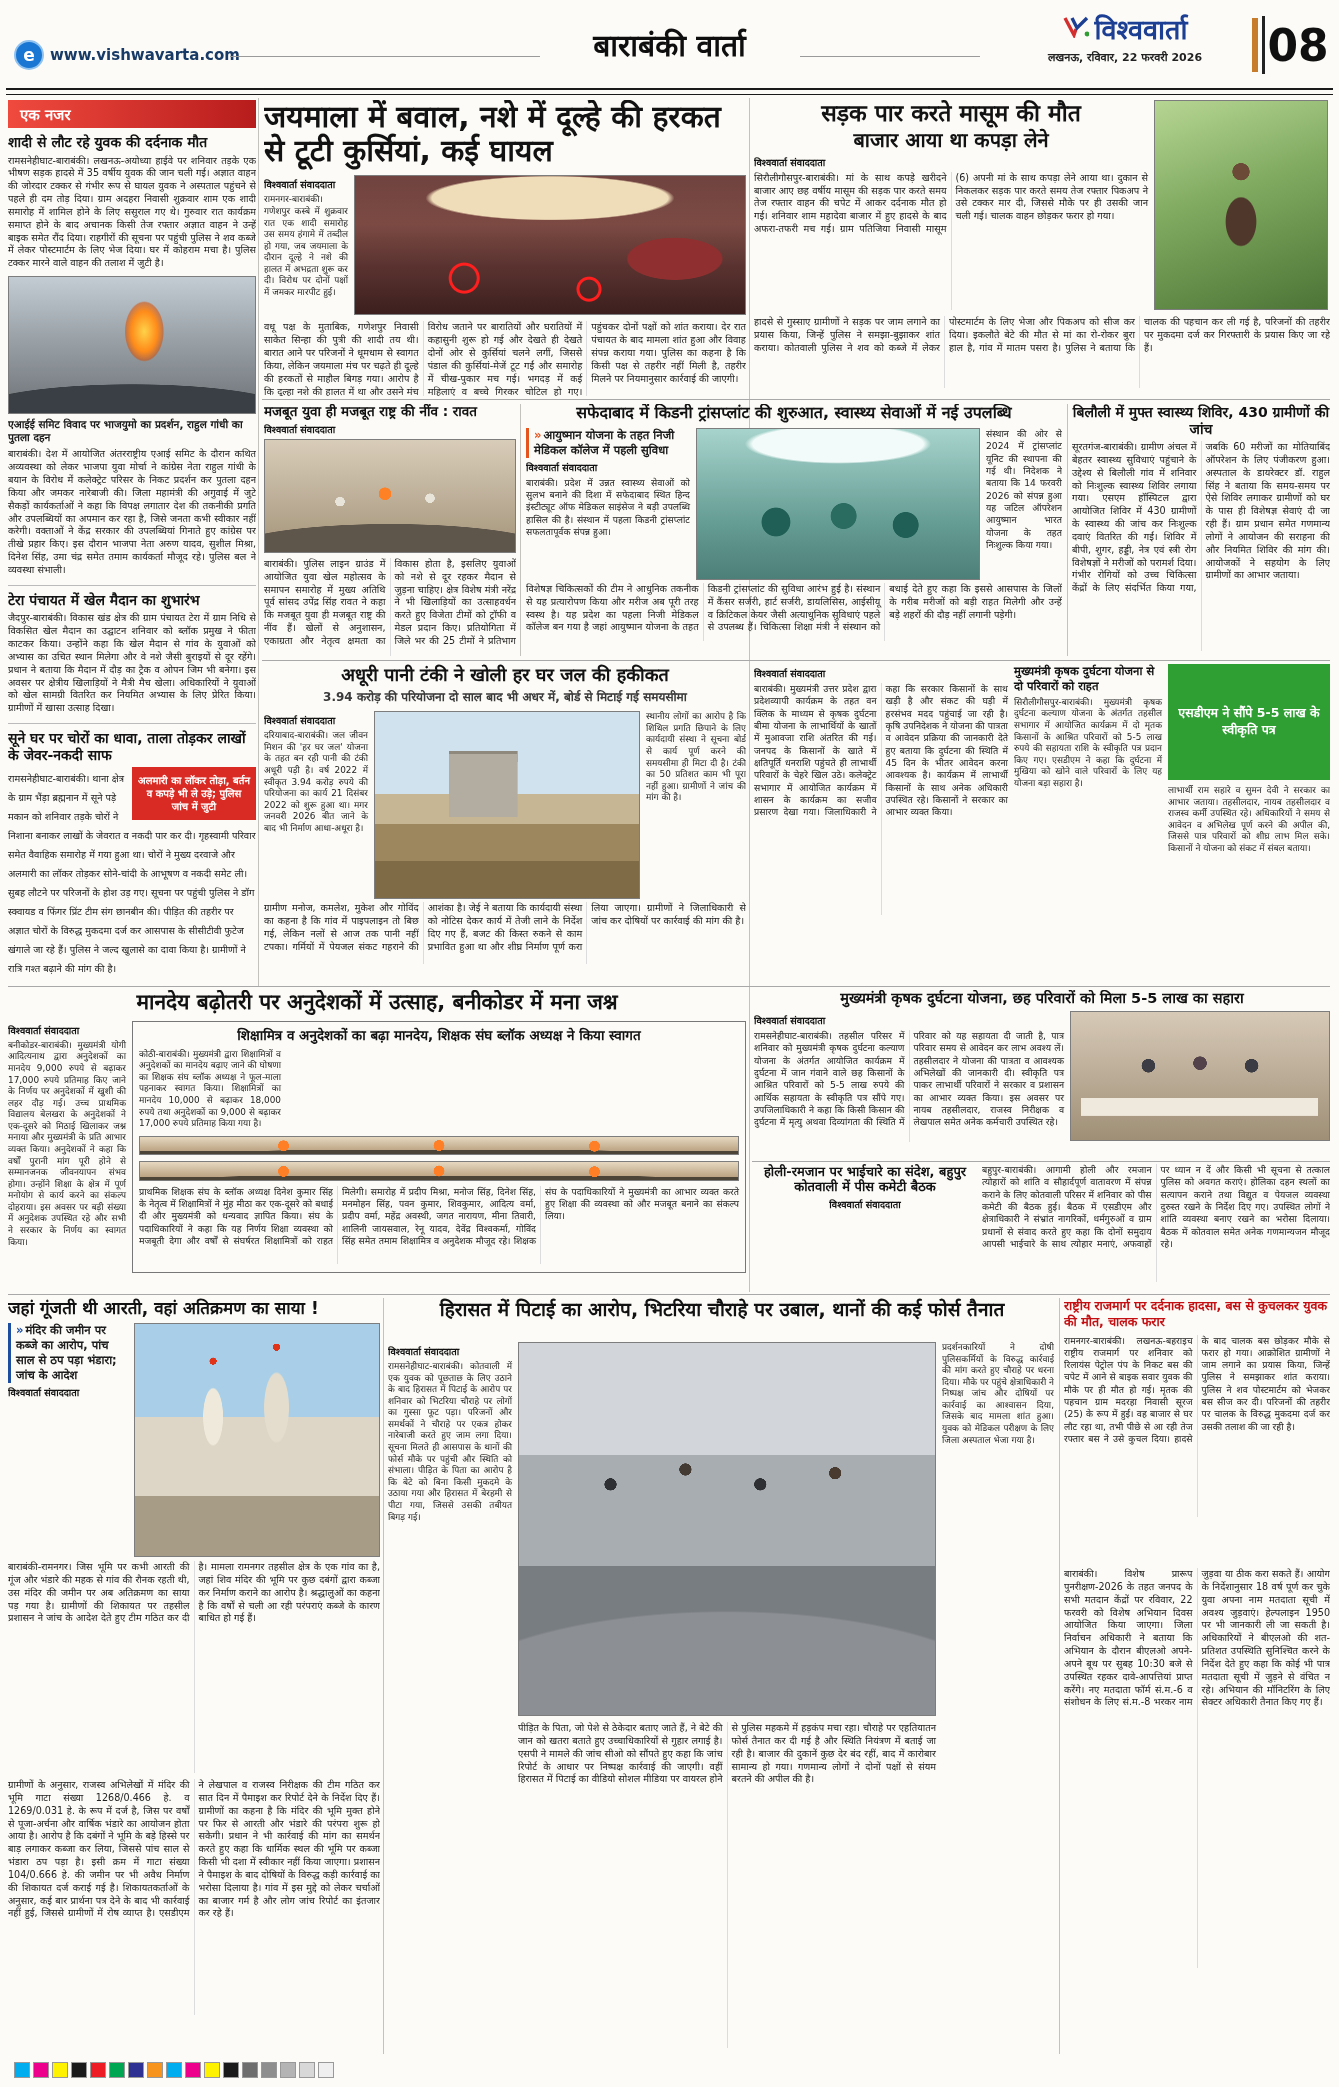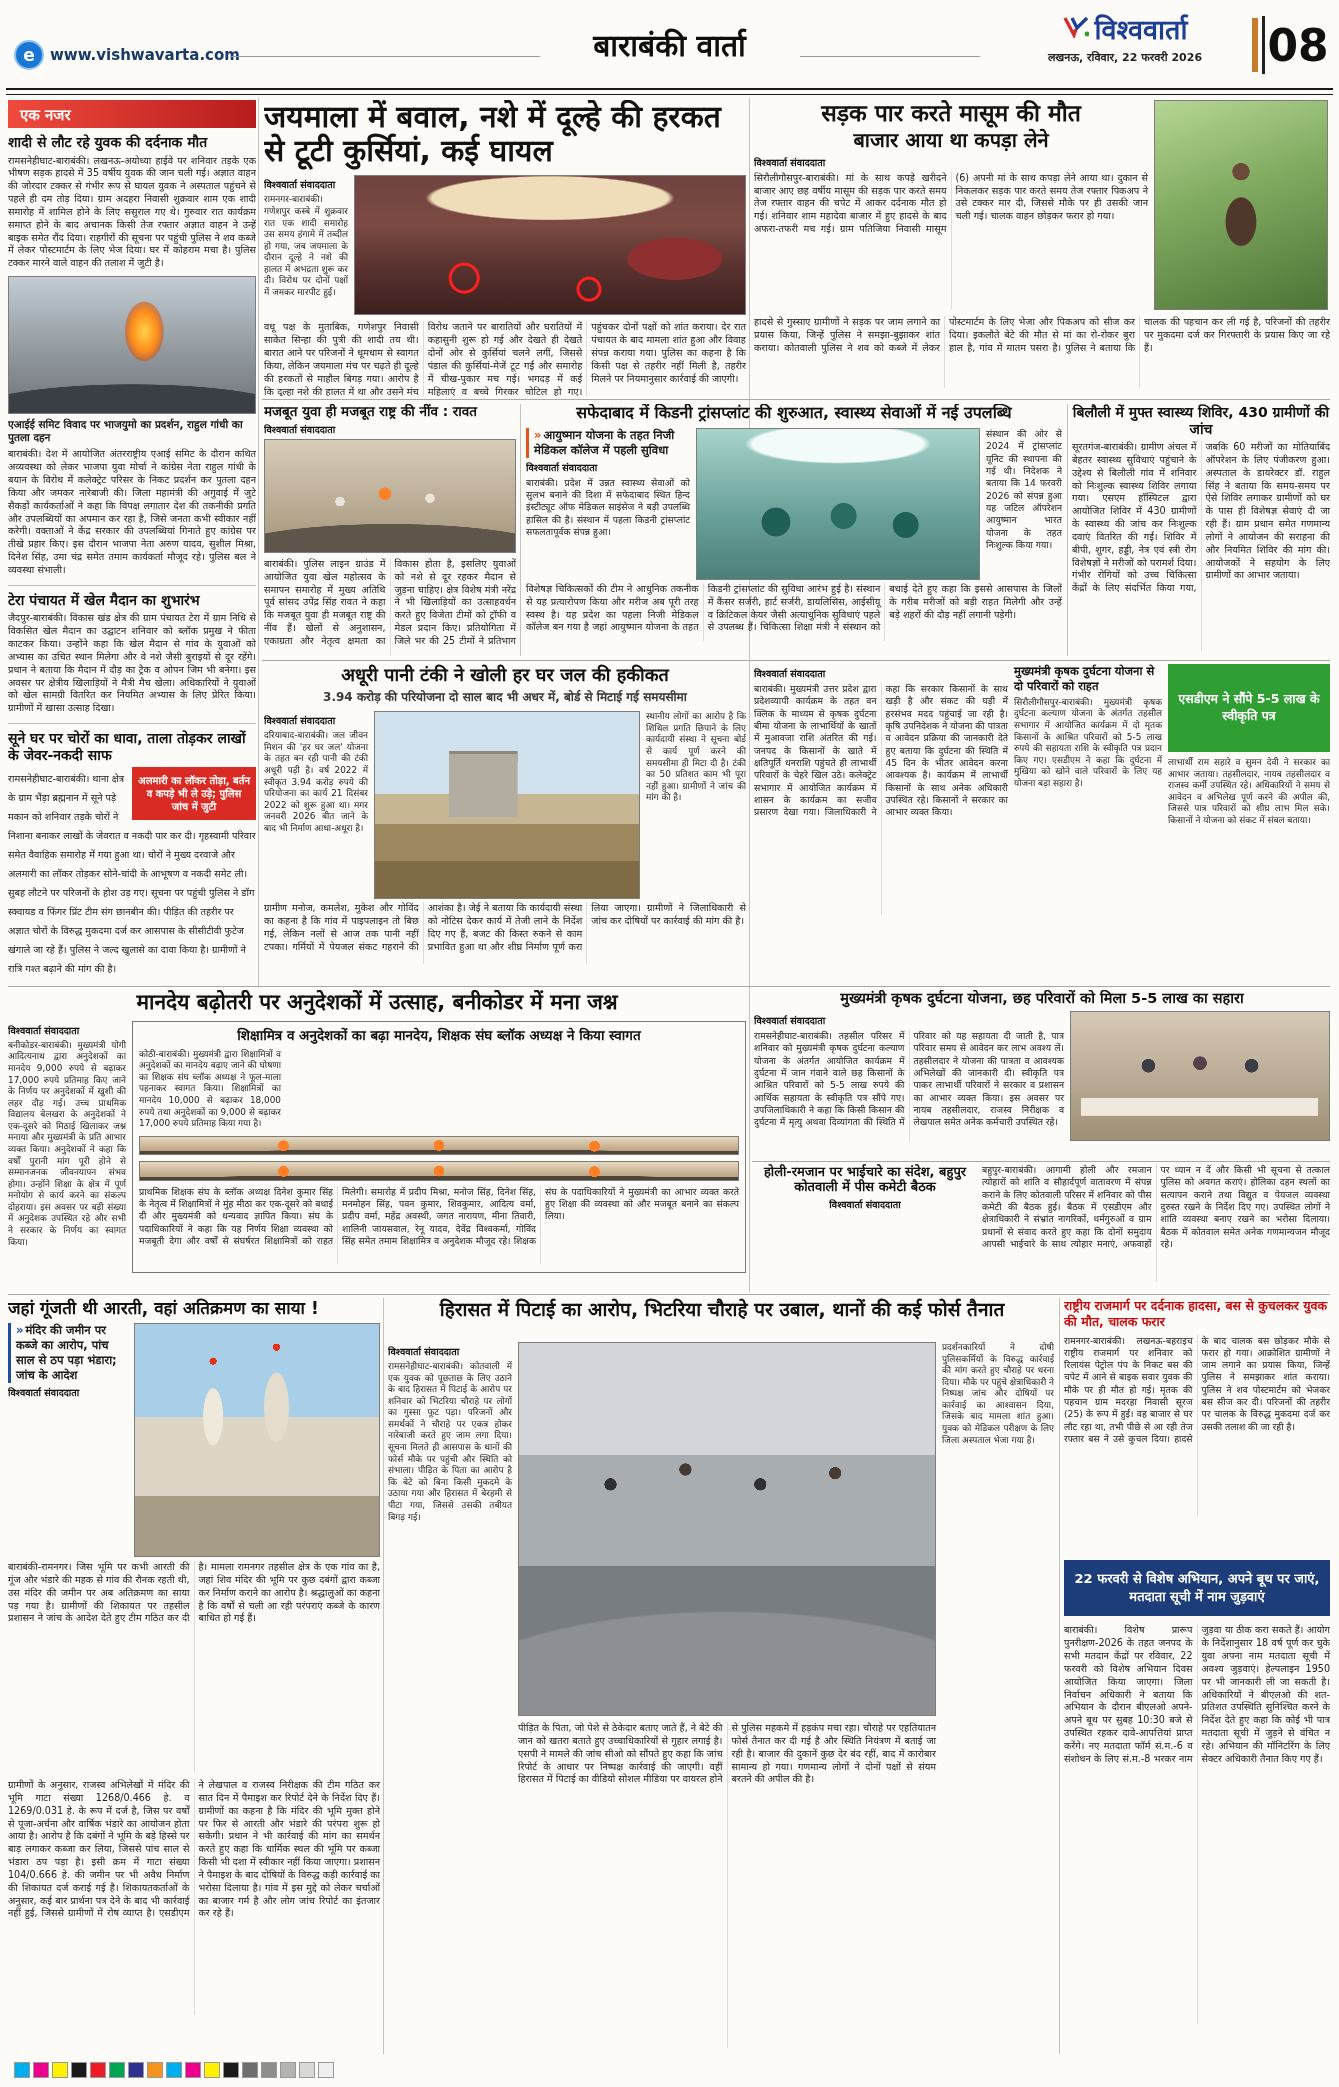--- a/index.html
+++ b/index.html
@@ -110,21 +110,21 @@
   .mk{color:#e6541d;font-weight:700;margin-right:2px;}
   .mk-blue{color:#1d4ea0;}
   .b-camp{left:1072px;top:404px;width:258px;height:252px;}
   .b-camp h3{font-size:14px;text-align:center;margin-bottom:4px;}
   .b-tanki{left:264px;top:664px;width:482px;height:318px;}
   .b-tanki h2{font-size:18px;text-align:center;}
   .t-sub{font-size:12px;font-weight:700;text-align:center;color:#3a3a3a;margin:3px 0 6px;}
   .b-muavza{left:754px;top:664px;width:576px;height:318px;}
   .b-muavza h2{font-size:17px;text-align:center;margin-bottom:6px;}
   .m-subhead{font-size:11.5px;font-weight:700;line-height:1.3;margin-bottom:3px;}
-  .greenbox{background:#2f9e33;color:#fff;font-weight:700;font-size:12.5px;padding:0 8px;text-align:center;
+  .greenbox{background:#2f9e33;color:#fff;font-weight:700;font-size:12.5px;padding:14px 8px;text-align:center;
             min-height:88px;display:flex;align-items:center;justify-content:center;line-height:1.35;margin-bottom:5px;}
   .b-maandey{left:8px;top:990px;width:738px;height:300px;}
   .b-maandey h2{font-size:21px;text-align:center;margin-bottom:6px;}
   .subbox{flex:1;border:1px solid #777;padding:6px;display:flex;flex-direction:column;gap:5px;overflow:hidden;}
   .subbox h3{font-size:13.5px;text-align:center;}
   .b-krishak{left:754px;top:990px;width:576px;height:168px;}
   .b-krishak h3{font-size:14.5px;text-align:center;margin-bottom:4px;}
   .b-peace{left:754px;top:1164px;width:576px;height:124px;}
   .phead{width:222px;flex:none;}
   .phead h3{font-size:13px;text-align:center;}
@@ -362,21 +362,20 @@
       </div>
     </div>
   </div>
 
   <div class="abs b-highway">
     <h3 class="red-head">राष्ट्रीय राजमार्ग पर दर्दनाक हादसा, बस से कुचलकर युवक की मौत, चालक फरार</h3>
     <p class="body-text cols-2" style="height:182px;font-size:9.2px;">रामनगर-बाराबंकी। लखनऊ-बहराइच राष्ट्रीय राजमार्ग पर शनिवार को रिलायंस पेट्रोल पंप के निकट बस की चपेट में आने से बाइक सवार युवक की मौके पर ही मौत हो गई। मृतक की पहचान ग्राम मदरहा निवासी सूरज (25) के रूप में हुई। वह बाजार से घर लौट रहा था, तभी पीछे से आ रही तेज रफ्तार बस ने उसे कुचल दिया। हादसे के बाद चालक बस छोड़कर मौके से फरार हो गया। आक्रोशित ग्रामीणों ने जाम लगाने का प्रयास किया, जिन्हें पुलिस ने समझाकर शांत कराया। पुलिस ने शव पोस्टमार्टम को भेजकर बस सीज कर दी। परिजनों की तहरीर पर चालक के विरुद्ध मुकदमा दर्ज कर उसकी तलाश की जा रही है।</p>
   </div>
 
   <div class="abs b-booth">
-    <div class="bluebox">22 फरवरी से विशेष अभियान, अपने बूथ पर जाएं, मतदाता सूची में नाम जुड़वाएं</div>
     <p class="body-text cols-2" style="margin-top:8px;height:400px;">बाराबंकी। विशेष प्रारूप पुनरीक्षण-2026 के तहत जनपद के सभी मतदान केंद्रों पर रविवार, 22 फरवरी को विशेष अभियान दिवस आयोजित किया जाएगा। जिला निर्वाचन अधिकारी ने बताया कि अभियान के दौरान बीएलओ अपने-अपने बूथ पर सुबह 10:30 बजे से उपस्थित रहकर दावे-आपत्तियां प्राप्त करेंगे। नए मतदाता फॉर्म सं.म.-6 व संशोधन के लिए सं.म.-8 भरकर नाम जुड़वा या ठीक करा सकते हैं। आयोग के निर्देशानुसार 18 वर्ष पूर्ण कर चुके युवा अपना नाम मतदाता सूची में अवश्य जुड़वाएं। हेल्पलाइन 1950 पर भी जानकारी ली जा सकती है। अधिकारियों ने बीएलओ की शत-प्रतिशत उपस्थिति सुनिश्चित करने के निर्देश देते हुए कहा कि कोई भी पात्र मतदाता सूची में जुड़ने से वंचित न रहे। अभियान की मॉनिटरिंग के लिए सेक्टर अधिकारी तैनात किए गए हैं।</p>
   </div>
 
   <div class="abs strip">
       <div class="reg-sq" style="background: rgb(0, 174, 239);"></div>
       <div class="reg-sq" style="background: rgb(236, 0, 140);"></div>
       <div class="reg-sq" style="background: rgb(255, 242, 0);"></div>
       <div class="reg-sq" style="background: rgb(26, 26, 26);"></div>
       <div class="reg-sq" style="background: rgb(237, 28, 36);"></div>
       <div class="reg-sq" style="background: rgb(0, 166, 81);"></div>

